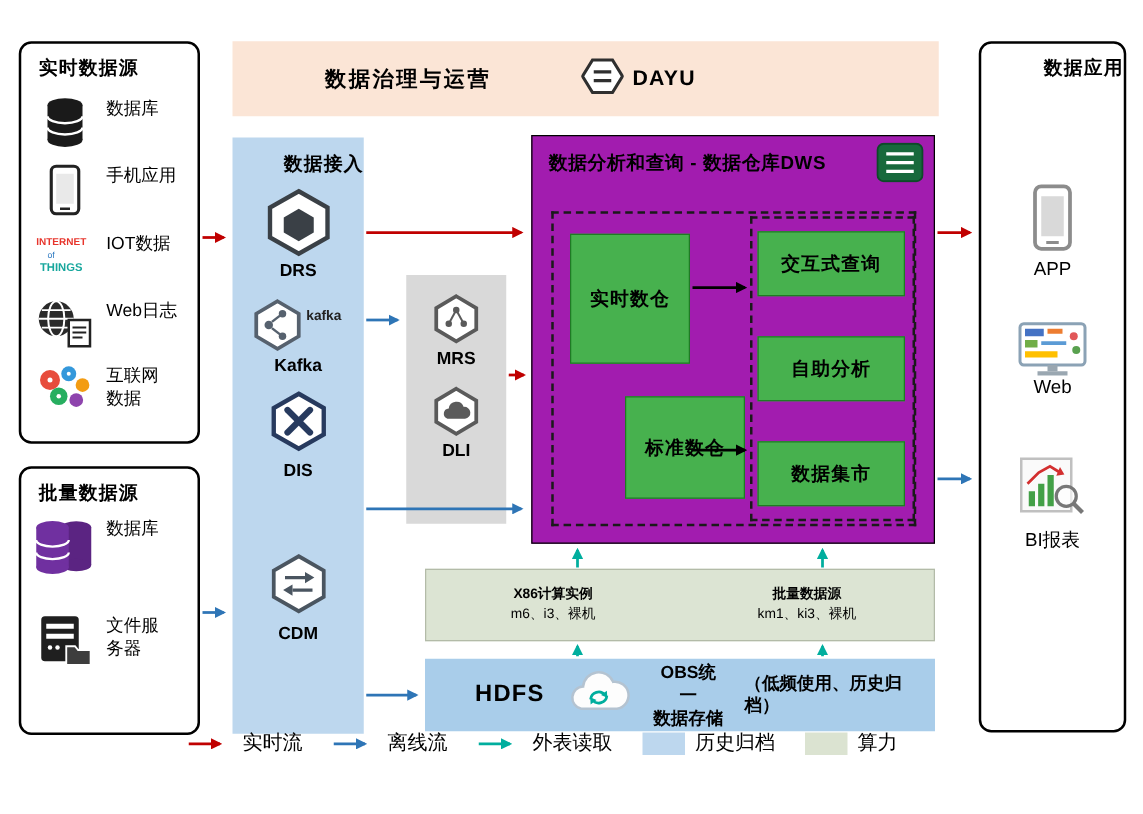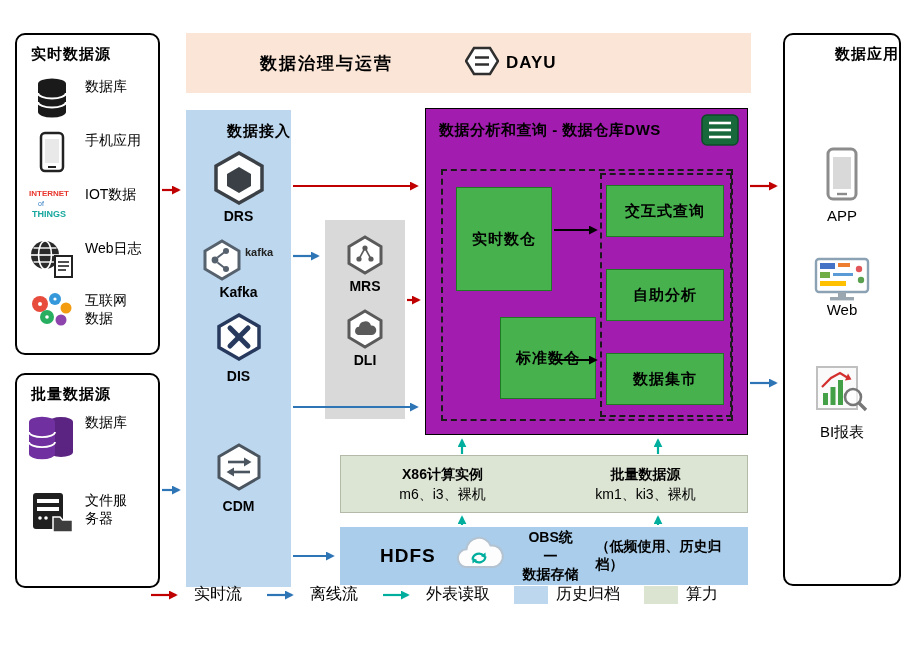--- a/index.html
+++ b/index.html
@@ -24,21 +24,21 @@
   .col-label{position:absolute;left:0;right:0;text-align:center;font-weight:700;font-size:14px;}
 
   .gray-panel{position:absolute;left:325px;top:220px;width:80px;height:199px;background:#D9D9D9;}
 
   .yellow-box{position:absolute;left:425px;top:108px;width:323px;height:327px;background:#a21caf;border:1.5px solid #000;box-sizing:border-box;}
   .yellow-title{position:absolute;left:13px;top:12px;font-weight:700;font-size:15px;letter-spacing:.5px;}
   .dashed-box{position:absolute;border:2px dashed #1a1a1a;box-sizing:border-box;}
   .green-box{position:absolute;background:#47B14E;border:1.5px solid #1E7B24;display:flex;align-items:center;justify-content:center;font-weight:700;font-size:15px;letter-spacing:1px;box-sizing:border-box;}
 
   .compute-box{position:absolute;left:340px;top:455px;width:408px;height:58px;background:#DCE4D3;border:1px solid #b3bba8;box-sizing:border-box;display:flex;}
-  .compute-group{flex:1;display:flex;flex-direction:column;justify-content:center;align-items:center;font-size:14px;line-height:1.45;}
+  .compute-group{flex:1;display:flex;flex-direction:column;justify-content:center;align-items:center;font-size:11px;line-height:1.45;}
   .compute-title{font-weight:700;}
 
   .hdfs-box{position:absolute;left:340px;top:527px;width:408px;height:58px;background:#A9CDEA;box-sizing:border-box;display:flex;align-items:center;padding-left:40px;gap:16px;}
   .hdfs-label{font-weight:700;font-size:19px;letter-spacing:1px;}
   .obs-block{font-weight:700;font-size:14px;line-height:1.35;text-align:center;}
   .obs-note{font-size:14px;font-weight:600;}
 
   .apps-panel{position:absolute;left:783px;top:33px;width:118px;height:553px;}
   .app-label{position:absolute;left:0;right:0;text-align:center;font-size:15px;}
 

